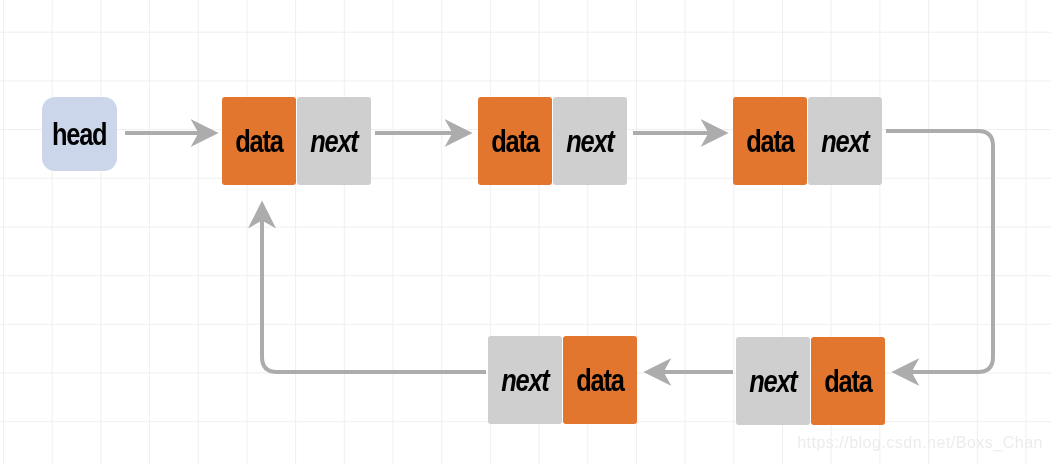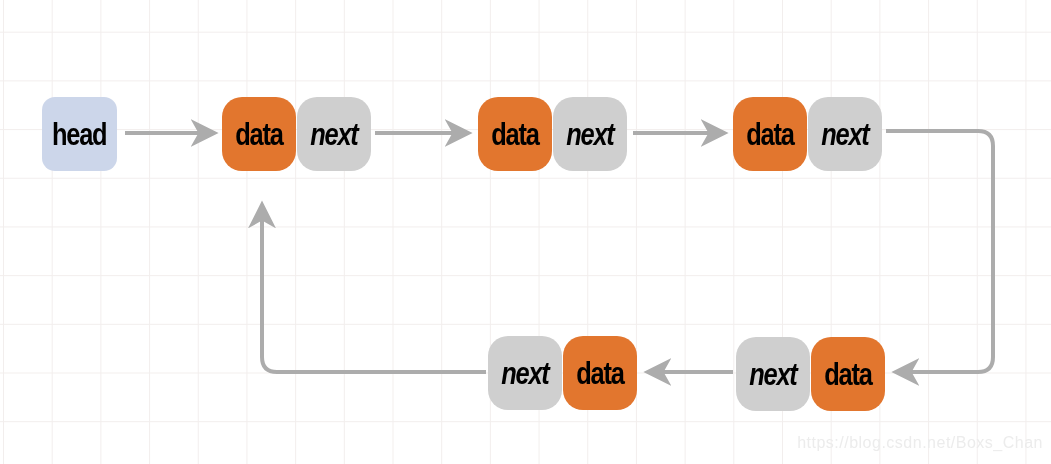--- a/index.html
+++ b/index.html
@@ -44,25 +44,25 @@
     background: #ccd6ea;
   }
   .node {
     position: absolute;
     height: 74px;
     display: flex;
     gap: 1px;
   }
   .node-cell {
     width: 74px;
-    height: 74px;
+    height: 88px;
     display: flex;
     align-items: center;
     justify-content: center;
-    border-radius: 20px;
+    border-radius: 3px;
   }
   .cell-data { background: #e2762e; }
   .cell-next { background: #cfcfcf; font-style: italic; }
   .lbl {
     display: inline-block;
     font-weight: bold;
     font-size: 31px;
     letter-spacing: -1.5px;
     color: #000000;
     transform: scaleX(0.82);

